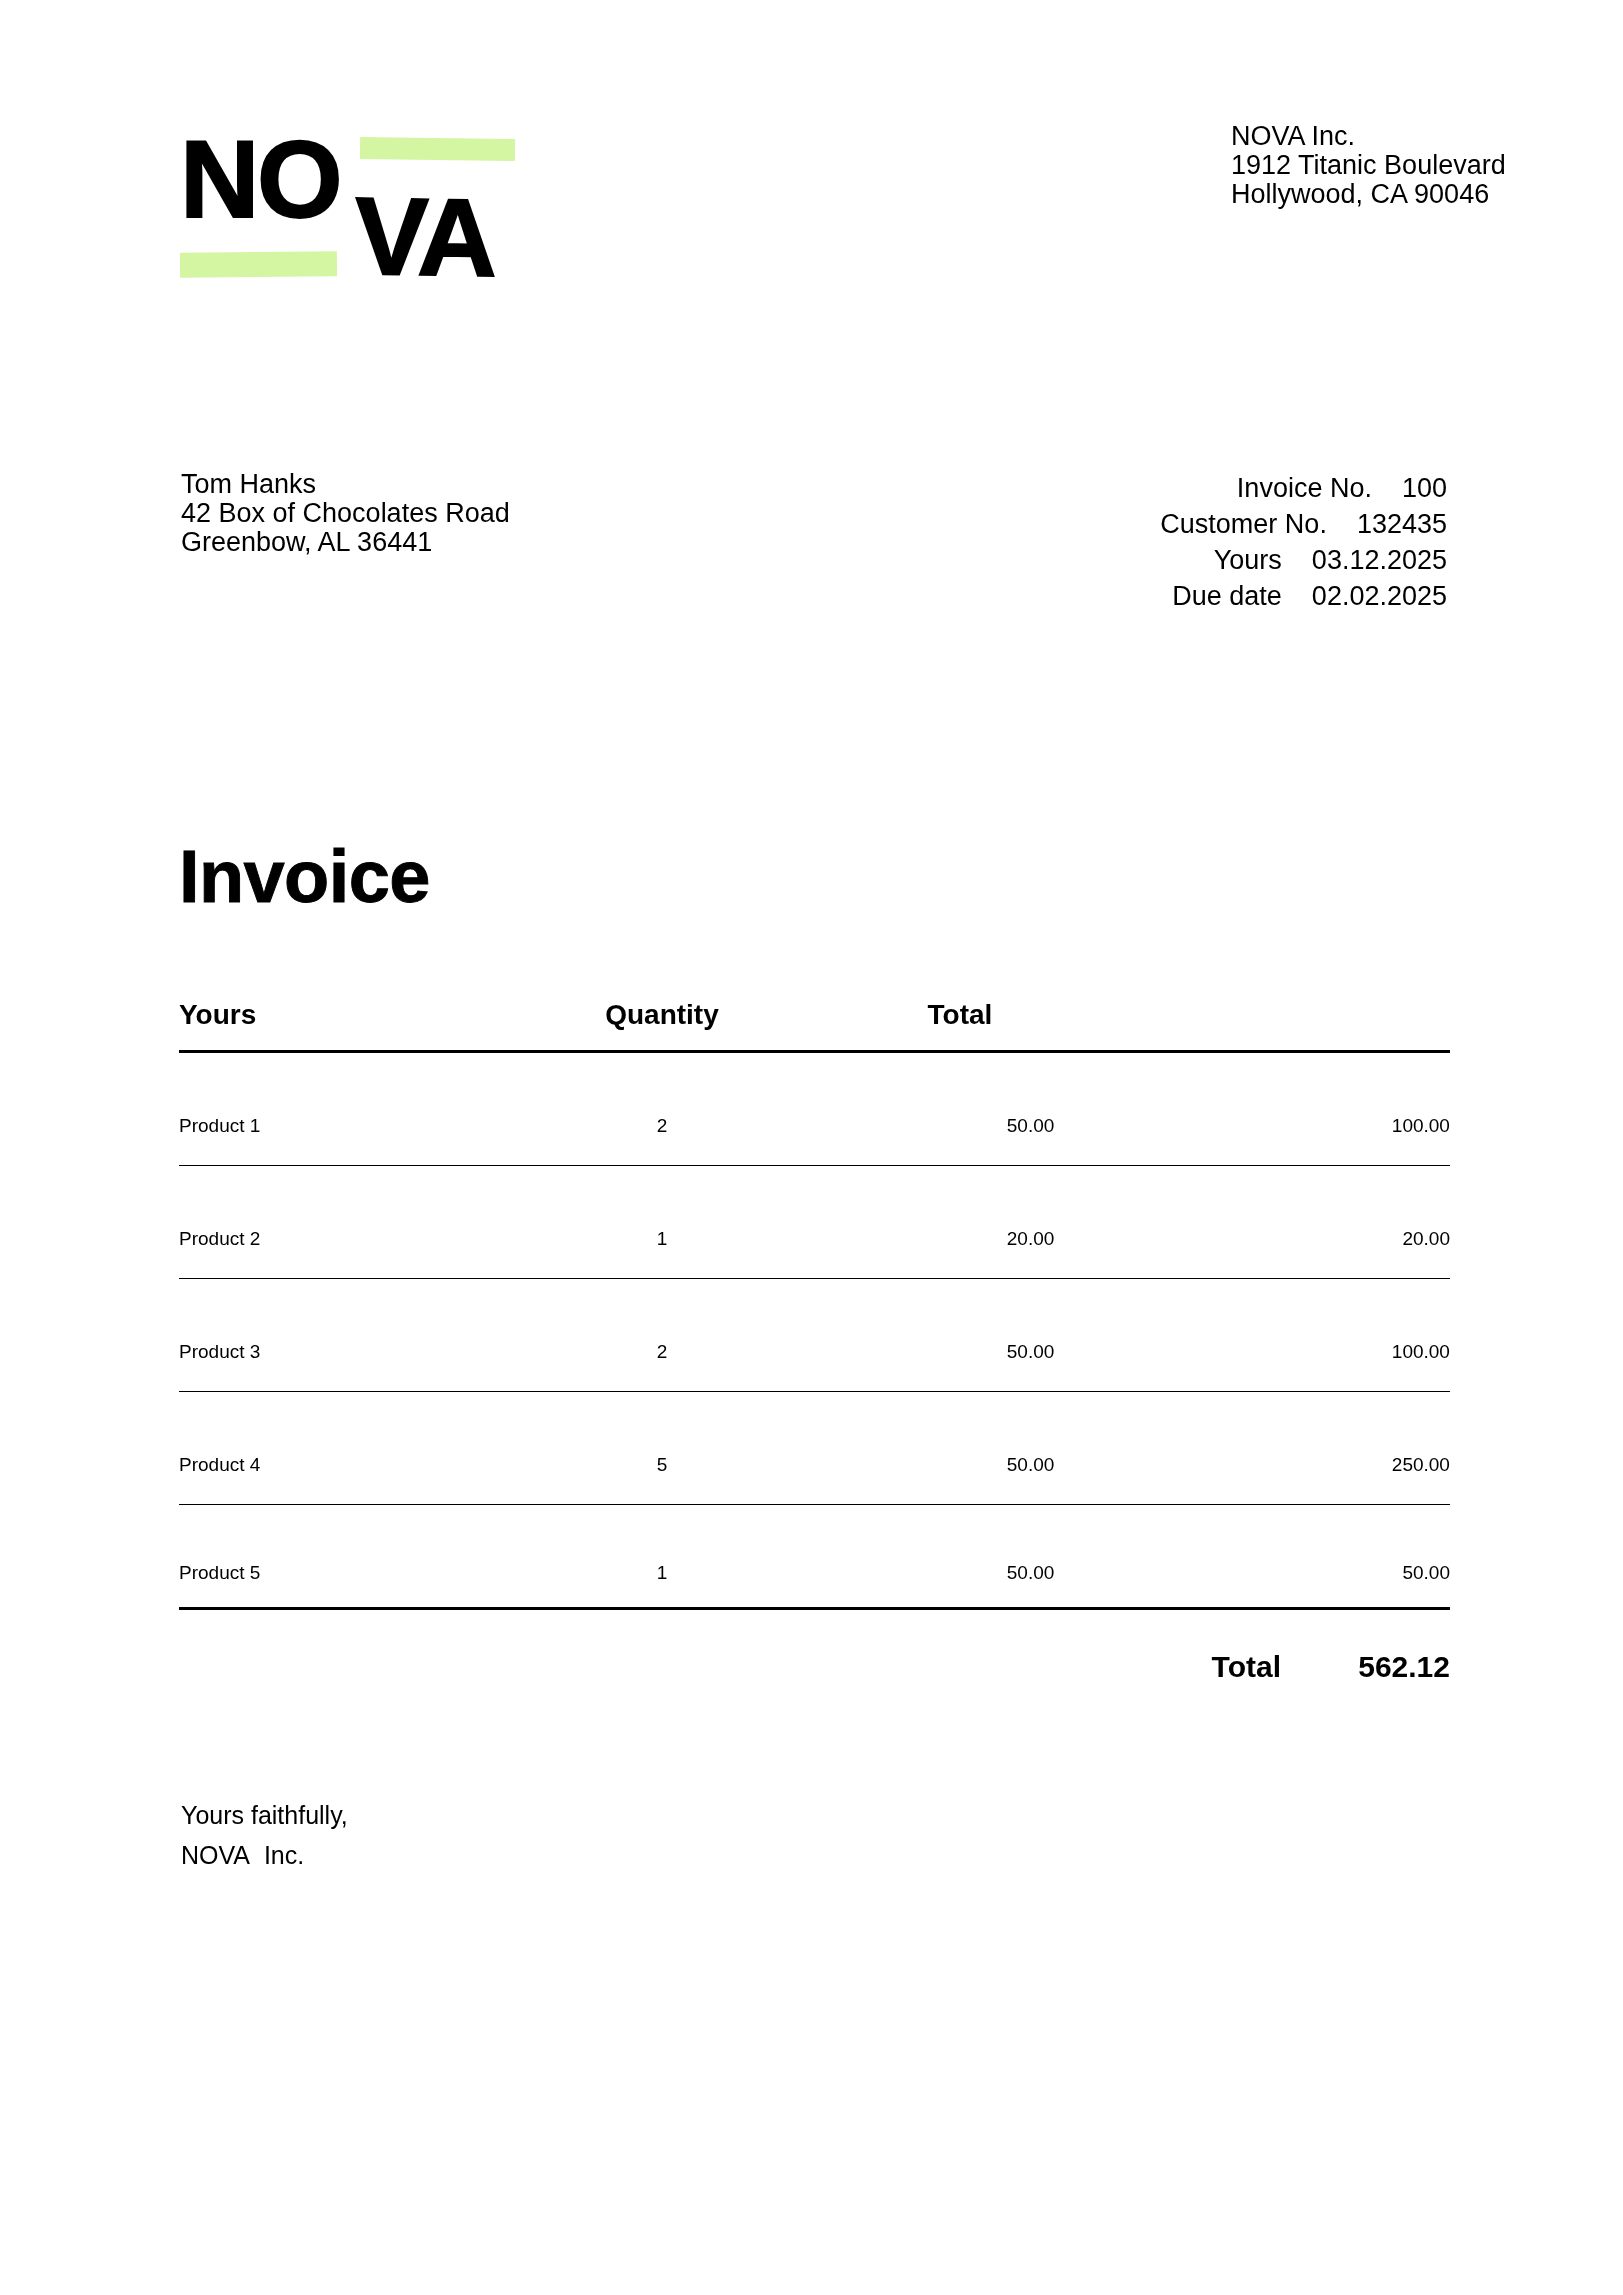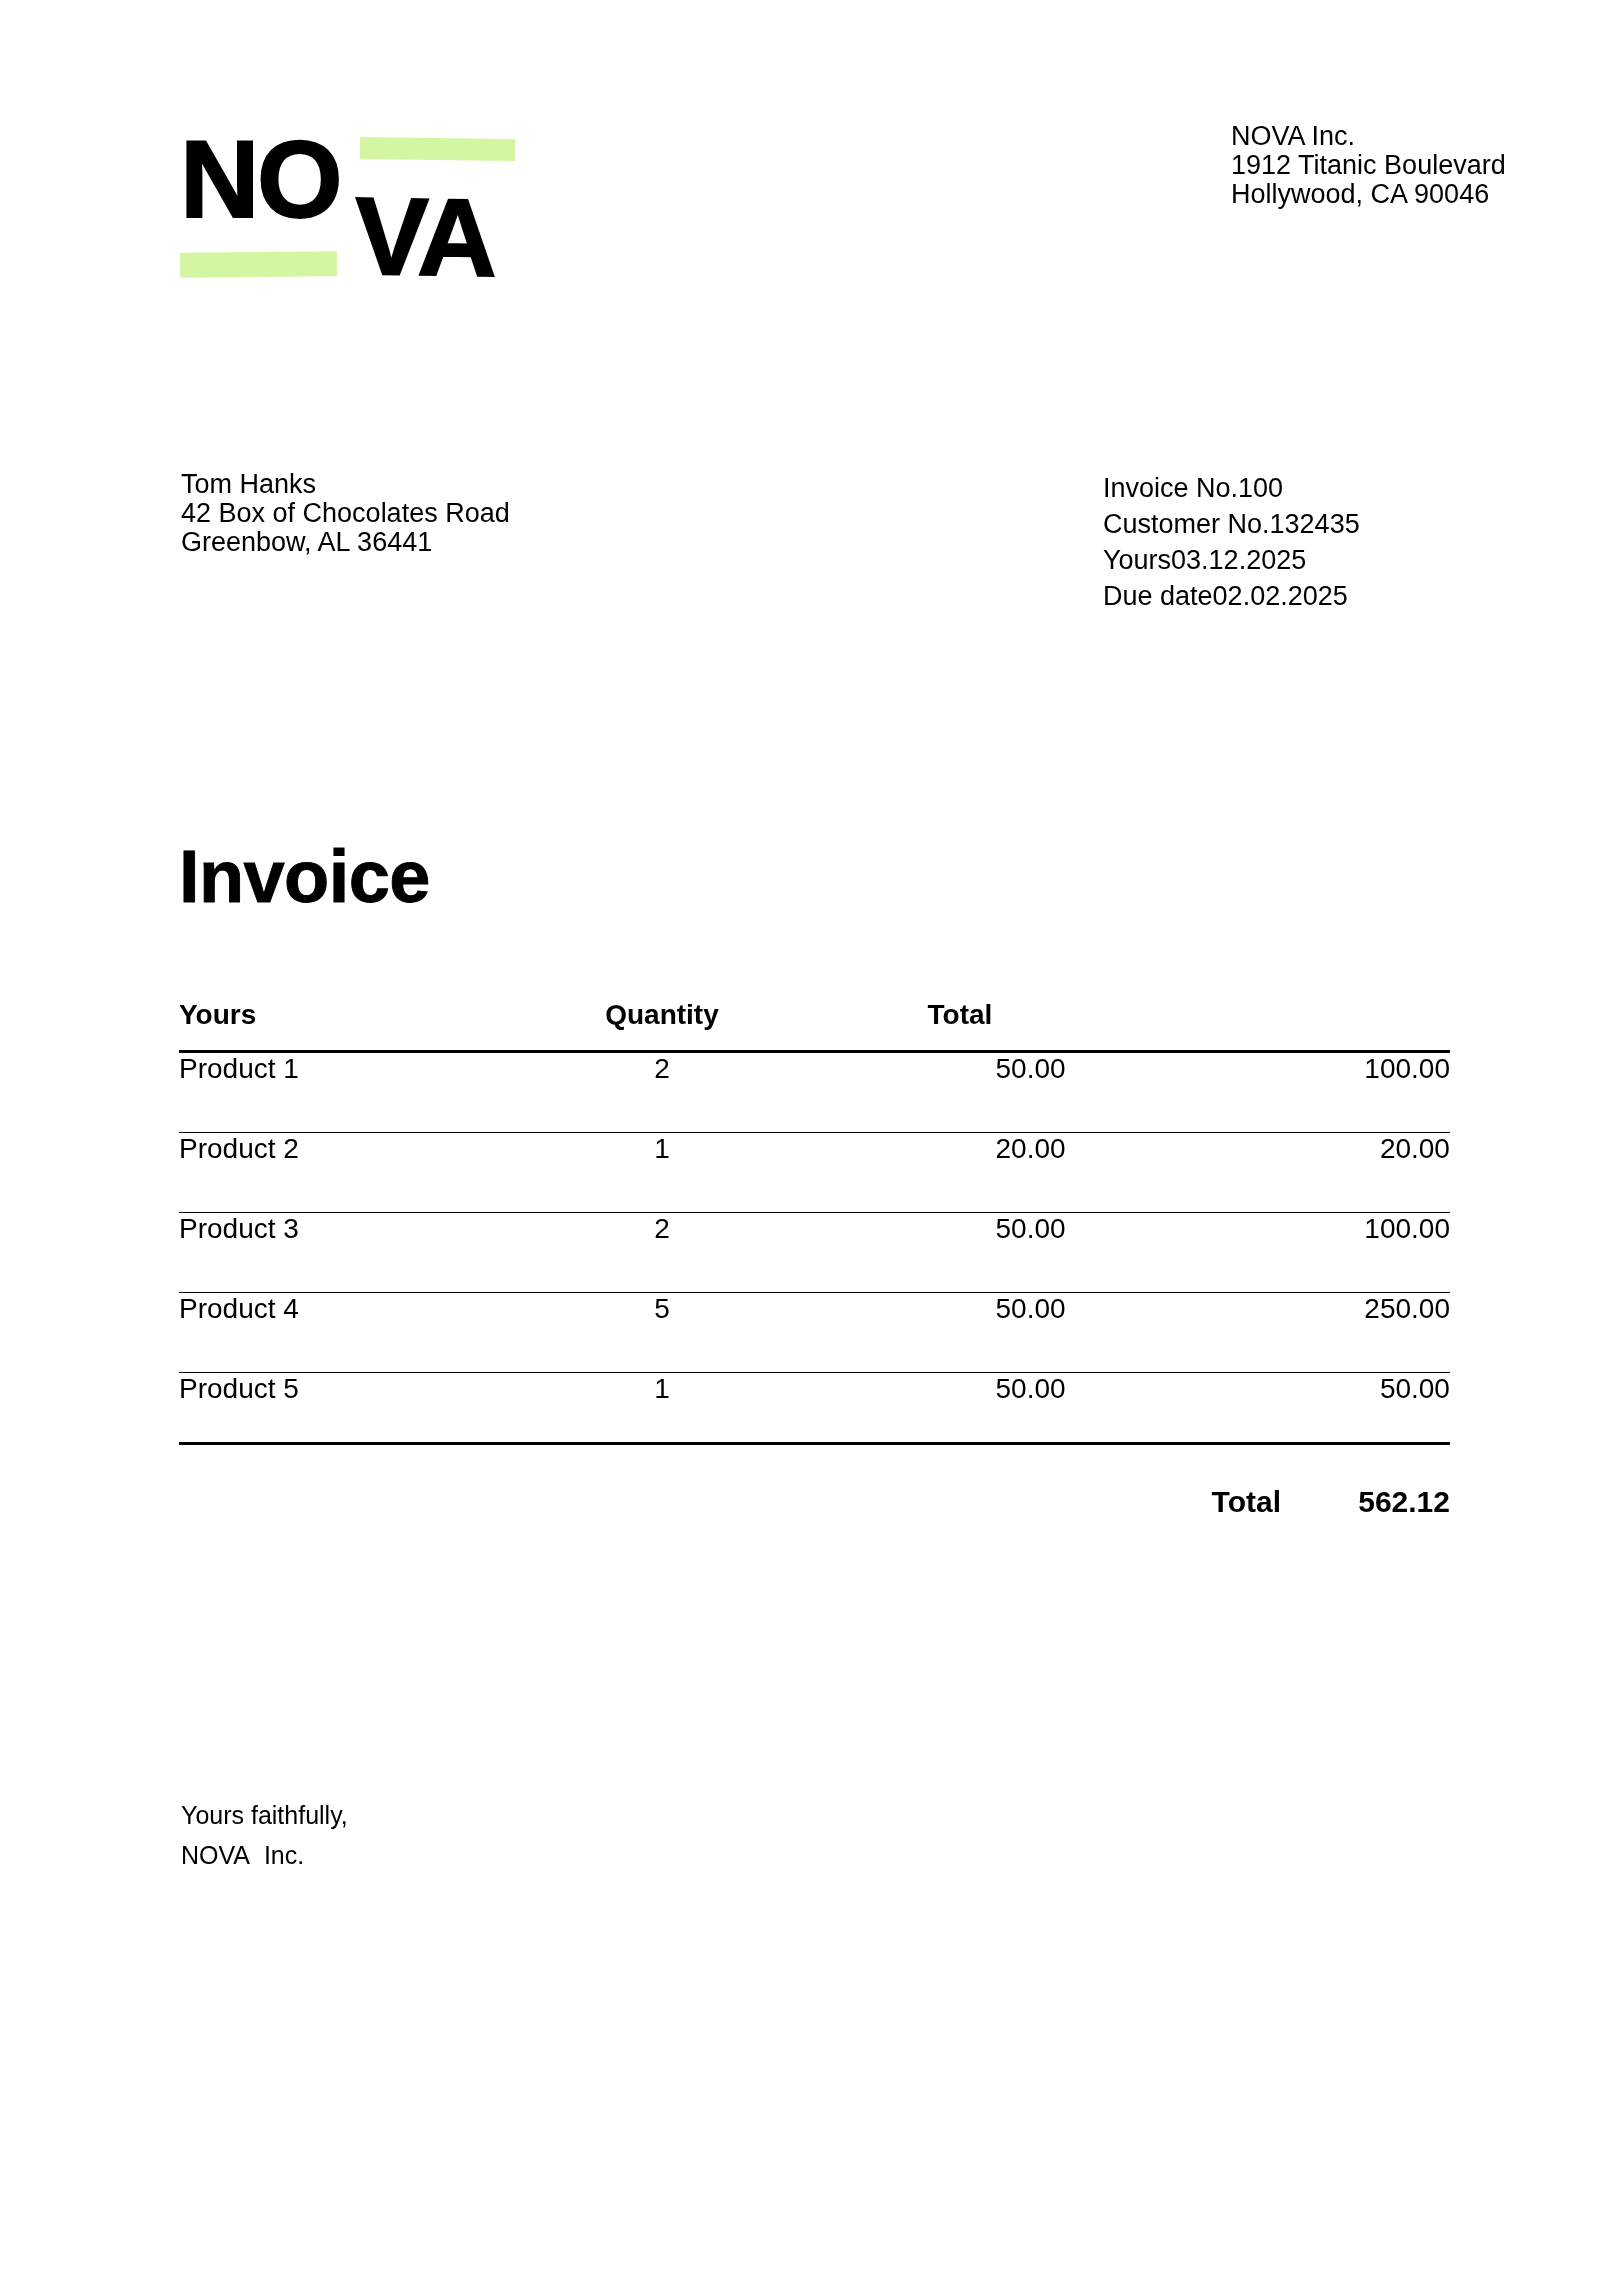--- a/index.html
+++ b/index.html
@@ -39,37 +39,38 @@
   }
   .customer-address {
     position:absolute; left:181px; top:470px;
     font-size:27px; line-height:29px;
   }
   
   .meta {
     position:absolute; left:1103px; top:470px; width:344px;
     font-size:27px; line-height:36px;
   }
-  .meta-row { display:flex; justify-content:flex-start; }
+  .meta-row { display:flex; justify-content:flex-end;gap:30px; }
   
   .doc-title {
     position:absolute; left:179px; top:840px;
     font-size:74px; font-weight:700; line-height:1; letter-spacing:-0.6px;
     -webkit-text-stroke:0.9px var(--ink);
   }
   
   .items { position:absolute; left:179px; top:999px; width:1271px; }
   .thead {
     display:flex; height:54px; border-bottom:3.2px solid var(--ink);
     font-weight:700; font-size:28px; line-height:32px;
   }
   .trow {
-    display:flex; align-items:flex-start; height:80px;
+    display:flex; align-items:center; height:80px;
     border-bottom:1.9px solid var(--ink);
-    font-size:28px;
+    font-size:19px;
+    margin-top:33px;
   }
   .trow.last { height:72px; border-bottom:3.8px solid var(--ink); }
   .c0 { width:27%; text-align:left; }
   .c1 { width:22%; text-align:center; }
   .c2 { width:36%; text-align:center; }
   .c3 { width:15%; text-align:right; }
   .summary-row {
     display:flex; justify-content:flex-end; align-items:baseline;
     padding-top:40px; font-size:30px; font-weight:700; line-height:34px;
   }

